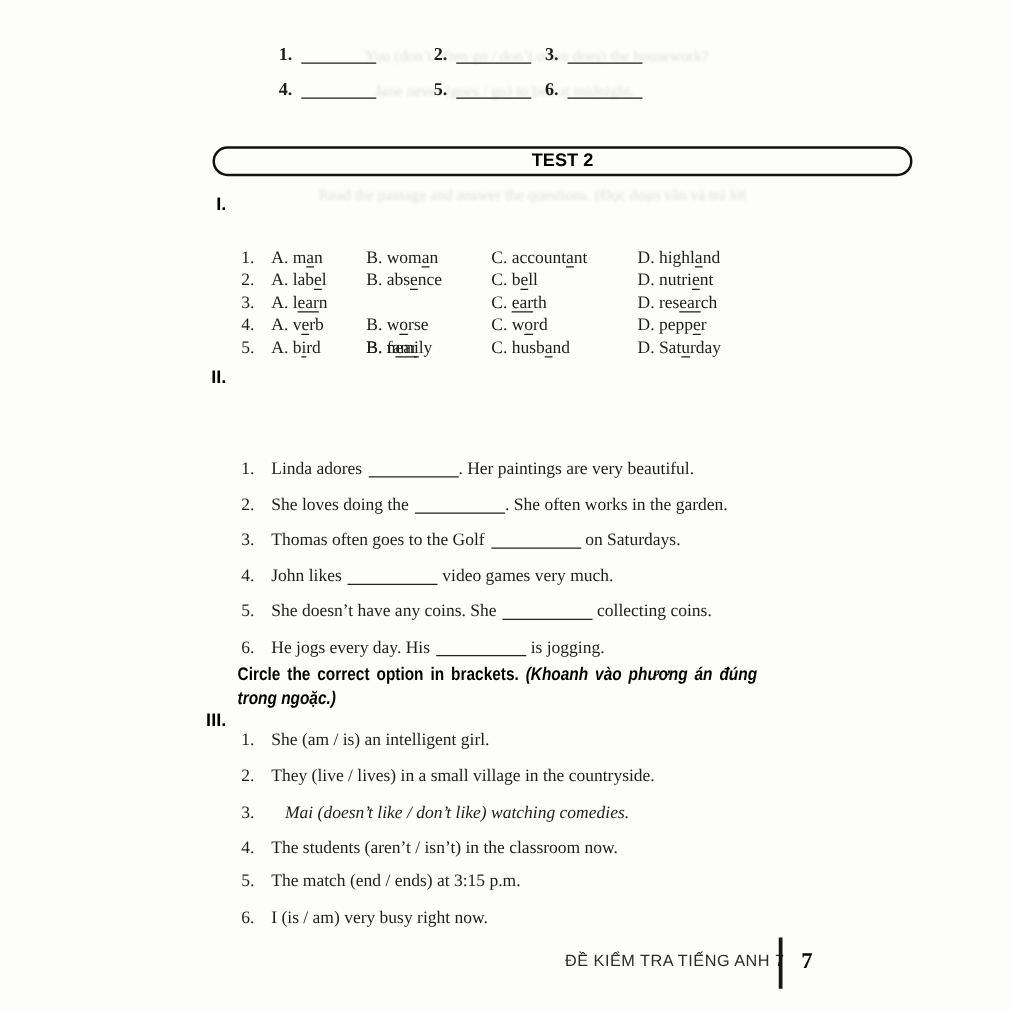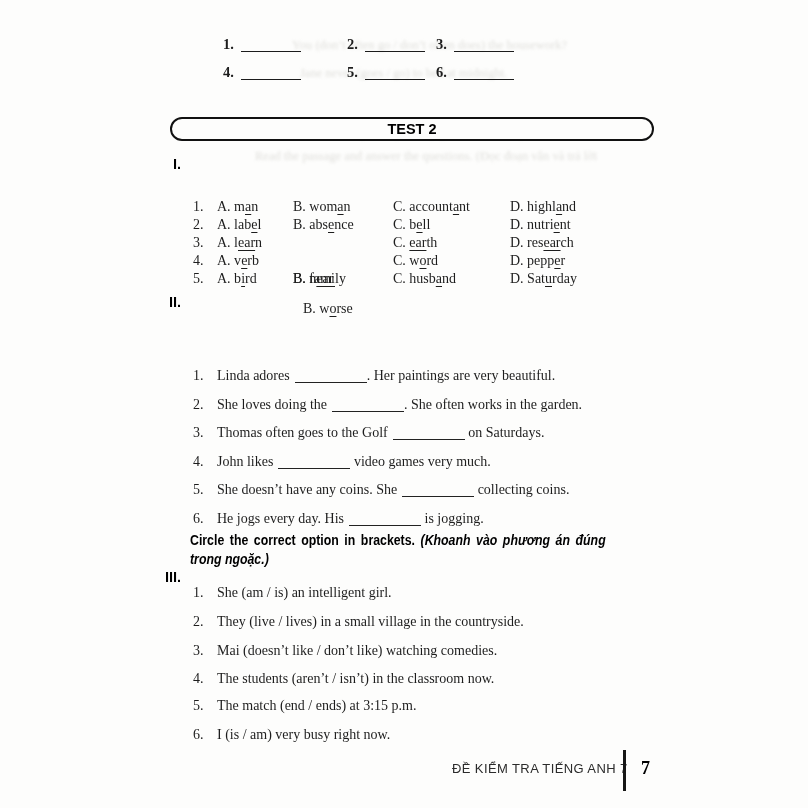--- a/index.html
+++ b/index.html
@@ -10,21 +10,21 @@
   }
   
   .abs{position:absolute;}
   .u{text-decoration:underline;text-decoration-thickness:1.4px;text-underline-offset:2.5px;}
   .bl{display:inline-block;width:72px;height:12px;border-bottom:1.6px solid #222;vertical-align:-3px;}
   
   .ab-item{position:absolute;white-space:nowrap;font-weight:bold;font-size:14.5px;}
   .ab-line{width:60px;border-bottom:1.9px solid #1c1c1c;margin-left:7px;}
   
   .test-pill{
-    position:absolute;left:170px;top:117px;width:484px;height:24px;
+    position:absolute;left:170px;top:117px;width:560px;height:24px;
     border:2.5px solid #111;border-radius:14px;box-sizing:border-box;
     display:flex;align-items:center;justify-content:center;
     font-family:"Liberation Sans",sans-serif;font-weight:bold;font-size:14.5px;color:#000;
     background:#fdfdfc;
   }
   
   .roman{
     position:absolute;width:40px;text-align:right;
     font-family:"Liberation Sans",sans-serif;font-weight:bold;font-size:14.5px;color:#000;
   }
@@ -105,21 +105,21 @@
       <div class="q-row" style="top: 234px;">
         <span class="abs" style="left: 193px;">3.</span>
         <span class="abs" style="left: 217px;">A.&nbsp;l<span class="u">ear</span>n</span>
         <span class="abs" style="left: 293px; margin-top: 36px;">B.&nbsp;n<span class="u">ear</span></span>
         <span class="abs" style="left: 393px;">C.&nbsp;<span class="u">ear</span>th</span>
         <span class="abs" style="left: 510px;">D.&nbsp;res<span class="u">ear</span>ch</span>
       </div>
       <div class="q-row" style="top: 252px;">
         <span class="abs" style="left: 193px;">4.</span>
         <span class="abs" style="left: 217px;">A.&nbsp;v<span class="u">e</span>rb</span>
-        <span class="abs" style="left: 303px; margin-top: 48px;">B.&nbsp;w<span class="u">o</span>rse</span>
+        <span class="abs" style="left: 293px;">B.&nbsp;w<span class="u">o</span>rse</span>
         <span class="abs" style="left: 393px;">C.&nbsp;w<span class="u">o</span>rd</span>
         <span class="abs" style="left: 510px;">D.&nbsp;pepp<span class="u">e</span>r</span>
       </div>
       <div class="q-row" style="top: 270px;">
         <span class="abs" style="left: 193px;">5.</span>
         <span class="abs" style="left: 217px;">A.&nbsp;b<span class="u">i</span>rd</span>
         <span class="abs" style="left: 293px;">B.&nbsp;fam<span class="u">i</span>ly</span>
         <span class="abs" style="left: 393px;">C.&nbsp;husb<span class="u">a</span>nd</span>
         <span class="abs" style="left: 510px;">D.&nbsp;Sat<span class="u">u</span>rday</span>
       </div>
@@ -165,21 +165,21 @@
       <div class="sent-row" style="top: 584px;">
         <span class="abs" style="left: 193px;">1.</span>
         <span class="abs" style="left: 217px;">She (am / is) an intelligent girl.</span>
       </div>
       <div class="sent-row" style="top: 613px;">
         <span class="abs" style="left: 193px;">2.</span>
         <span class="abs" style="left: 217px;">They (live / lives) in a small village in the countryside.</span>
       </div>
       <div class="sent-row" style="top: 642px;">
         <span class="abs" style="left: 193px;">3.</span>
-        <span class="abs" style="left: 217px;">Mai (doesn’t like / don’t like) watching comedies.</span>
+        <span class="abs" style="left: 228px; font-style: italic;">Mai (doesn’t like / don’t like) watching comedies.</span>
       </div>
       <div class="sent-row" style="top: 670px;">
         <span class="abs" style="left: 193px;">4.</span>
         <span class="abs" style="left: 217px;">The students (aren’t / isn’t) in the classroom now.</span>
       </div>
       <div class="sent-row" style="top: 697px;">
         <span class="abs" style="left: 193px;">5.</span>
         <span class="abs" style="left: 217px;">The match (end / ends) at 3:15 p.m.</span>
       </div>
       <div class="sent-row" style="top: 726px;">

